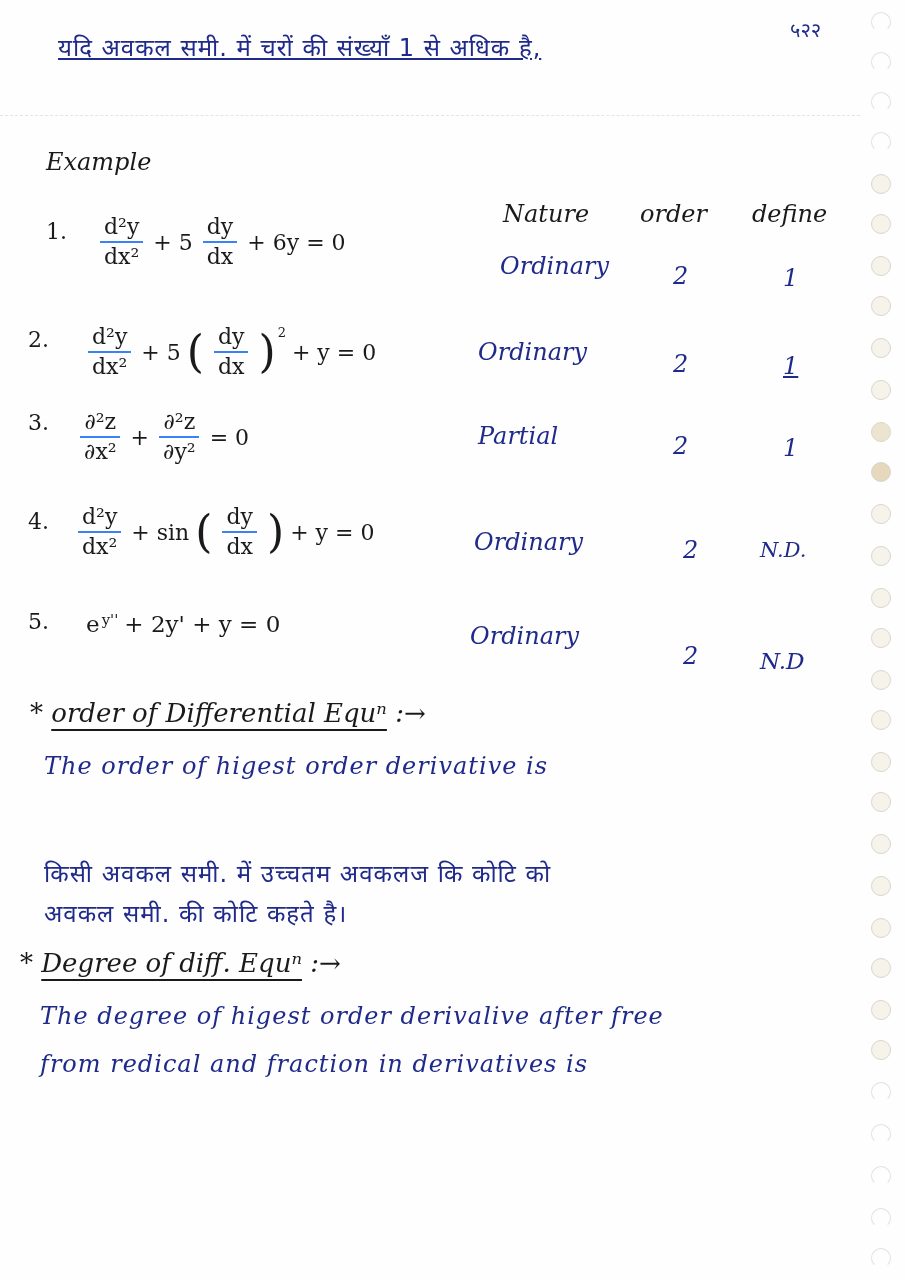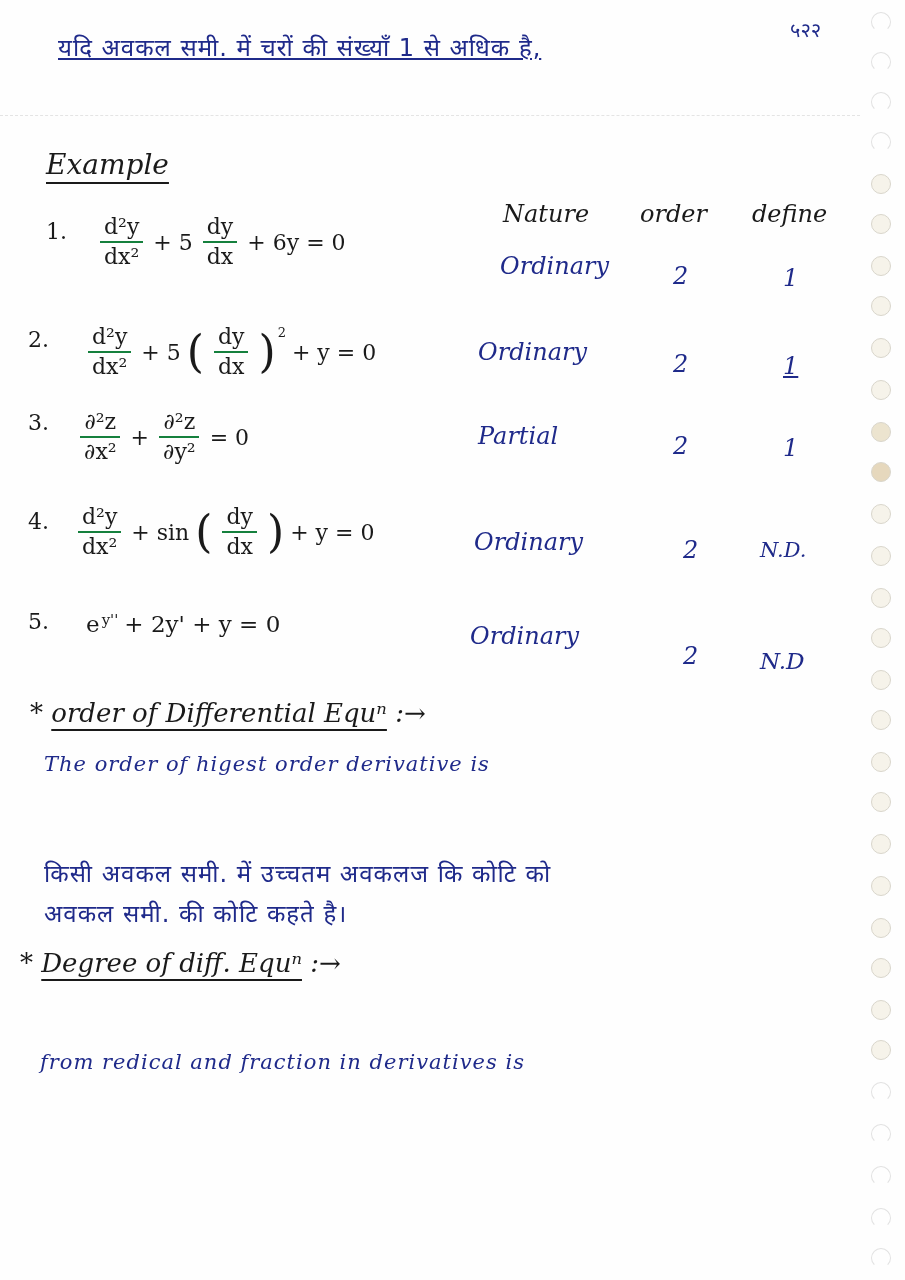--- a/index.html
+++ b/index.html
@@ -15,36 +15,36 @@
     .hand { font-family: "DejaVu Serif", serif; font-style: italic; }
     .deva { font-family: "DejaVu Sans", sans-serif; }
     .abs { position: absolute; white-space: nowrap; }
     .rule-faint {
       position: absolute; left: 0; width: 860px; top: 115px;
       border-top: 1px dashed #e4e4e4;
     }
     .page-number { left: 790px; top: 16px; font-size: 20px; }
     .intro-line { left: 58px; font-size: 24px; letter-spacing: 1px; text-decoration: underline; }
     .example-heading {
-      left: 46px; top: 148px; font-size: 28px; text-decoration: underline;
+      left: 46px; top: 148px; font-size: 24px; 
       text-underline-offset: 8px;
     }
     .col-head { top: 200px; font-size: 24px; }
     .eq-row { position: absolute; left: 28px; height: 70px; }
     .eq-num { position: absolute; left: 0; font-size: 22px; }
     .eq-body { position: absolute; left: 50px; display: flex; align-items: center; font-size: 22px; gap: 6px; }
     .frac { display: inline-flex; flex-direction: column; align-items: center; margin: 0 4px; }
-    .frac .num { padding: 0 4px 2px; border-bottom: 2px solid #15803d; line-height: 1.1; }
+    .frac .num { padding: 0 4px 2px; border-bottom: 2px solid #3b82f6; line-height: 1.1; }
     .frac .den { padding: 2px 4px 0; line-height: 1.1; }
     .paren { font-size: 44px; line-height: 1; font-weight: 200; }
     sup { font-size: 13px; }
     .cell { position: absolute; font-size: 24px; }
     .section-heading { left: 30px; font-size: 26px; }
     .section-heading .u { text-decoration: underline; text-underline-offset: 7px; }
-    .para-line { left: 44px; font-size: 21px; letter-spacing: 1px; }
+    .para-line { left: 44px; font-size: 24px; letter-spacing: 1px; }
     .holes { position: absolute; right: 10px; top: 0; width: 24px; height: 1280px; }
     .hole {
       position: absolute; left: 0; width: 18px; height: 18px;
       border-radius: 50%; border: 1px solid #d9d6cc; background: #f6f3ea;
     }
     .hole.empty { background: transparent; border-color: #e2e2e2; border-bottom-color: transparent; }
   </style>
 </head>
 <body>
 
@@ -162,20 +162,21 @@
   </div>
   <div class="abs ink-blue hand para-line" style="top:752px">The order of higest order derivative is</div>
   <div class="abs ink-blue deva para-line" style="top:896px;font-size:24px">अवकल समी. की कोटि कहते है।</div>
   <div class="abs ink-blue deva para-line" style="top:856px;font-size:24px">किसी अवकल समी. में उच्चतम अवकलज कि कोटि को</div>
 
   <div class="abs ink-black hand section-heading" style="top:948px;left:20px">
     <span>*</span>
     <span class="u">Degree of diff. Equⁿ</span>
     <span>:→</span>
   </div>
+  <div class="abs ink-blue hand para-line" style="top:1002px;left:40px">The degree of higest order derivalive after free</div>
   <div class="abs ink-blue hand para-line" style="top:1050px;left:40px">from redical and fraction in derivatives is</div>
 
   <div class="holes">
     <div class="hole empty" style="top:12px"></div>
     <div class="hole empty" style="top:52px"></div>
     <div class="hole empty" style="top:92px"></div>
     <div class="hole empty" style="top:132px"></div>
     <div class="hole" style="top:174px"></div>
     <div class="hole" style="top:214px"></div>
     <div class="hole" style="top:256px"></div>

